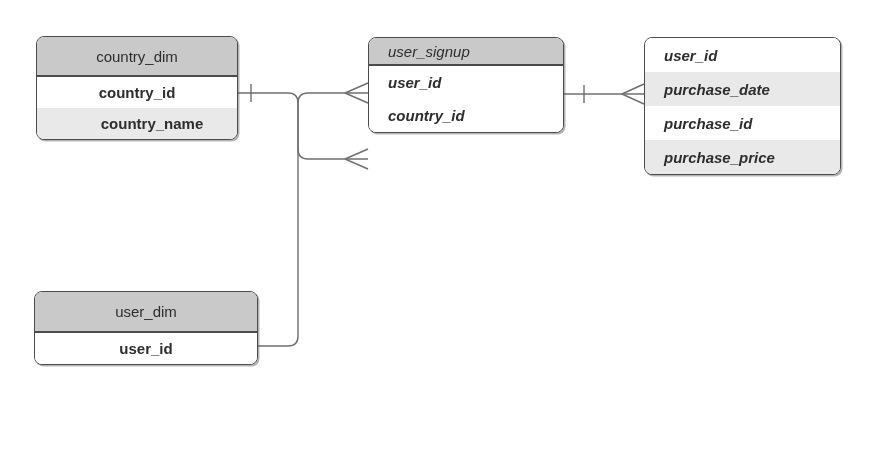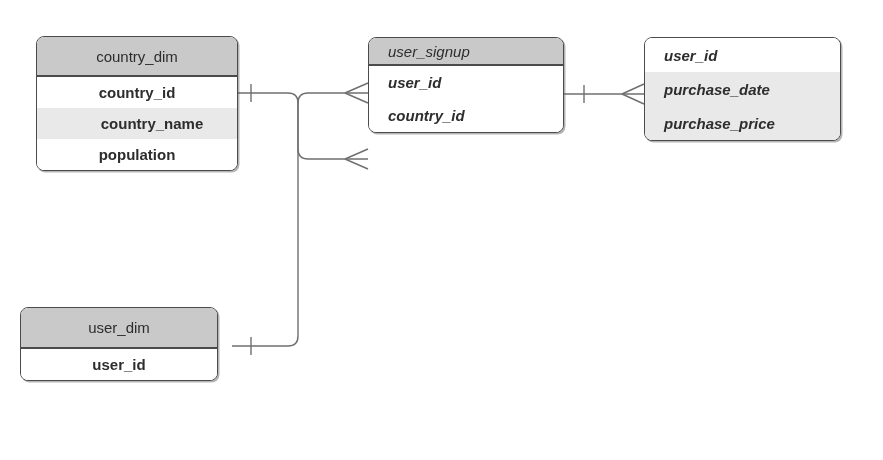--- a/index.html
+++ b/index.html
@@ -28,21 +28,21 @@
     border-bottom:2px solid var(--border);
     display:flex;align-items:center;justify-content:center;
   }
   .etable .row{display:flex;align-items:center;justify-content:center;background:var(--row-bg);font-weight:bold;}
   .etable .row.alt{background:var(--row-alt-bg);padding-left:30px;}
   .etable.italic{font-style:italic;}
   .etable.italic .hdr,.etable.italic .row{justify-content:flex-start;padding-left:19px;}
   
   #t-country{left:36px;top:36px;width:202px;}
   #t-country .hdr{height:40px;} #t-country .row{height:31px;}
-  #t-user{left:20px;top:291px;width:198px;margin-top:16px;}
+  #t-user{left:34px;top:291px;width:224px;}
   #t-user .hdr{height:41px;} #t-user .row{height:31px;}
   #t-signup{left:368px;top:37px;width:196px;}
   #t-signup .hdr{height:28px;} #t-signup .row{height:33px;}
   #t-sales{left:644px;top:37px;width:197px;}
   #t-sales .hdr{height:40px;} #t-sales .row{height:34px;}
 </style>
 </head>
 <body>
 
 <div class="canvas">
@@ -65,33 +65,33 @@
       <path d="M 564 94 H 644"></path>
       <path d="M 584 85 V 103"></path>
       <path d="M 622 94 L 644 84 M 622 94 L 644 104"></path>
     </g>
   </svg>
 
   <div class="etable" id="t-country">
     <div class="hdr">country_dim</div>
     <div class="row">country_id</div>
     <div class="row alt">country_name</div>
-    <div class="row">population</div>
   </div>
 
   <div class="etable" id="t-user">
     <div class="hdr">user_dim</div>
     <div class="row">user_id</div>
   </div>
 
   <div class="etable italic" id="t-signup">
     <div class="hdr">user_signup</div>
     <div class="row">user_id</div>
     <div class="row">country_id</div>
   </div>
 
   <div class="etable italic" id="t-sales">
     <div class="row">user_id</div>
     <div class="row alt">purchase_date</div>
+    <div class="row">purchase_id</div>
     <div class="row alt">purchase_price</div>
   </div>
 
 </div>
 
 </body></html>

